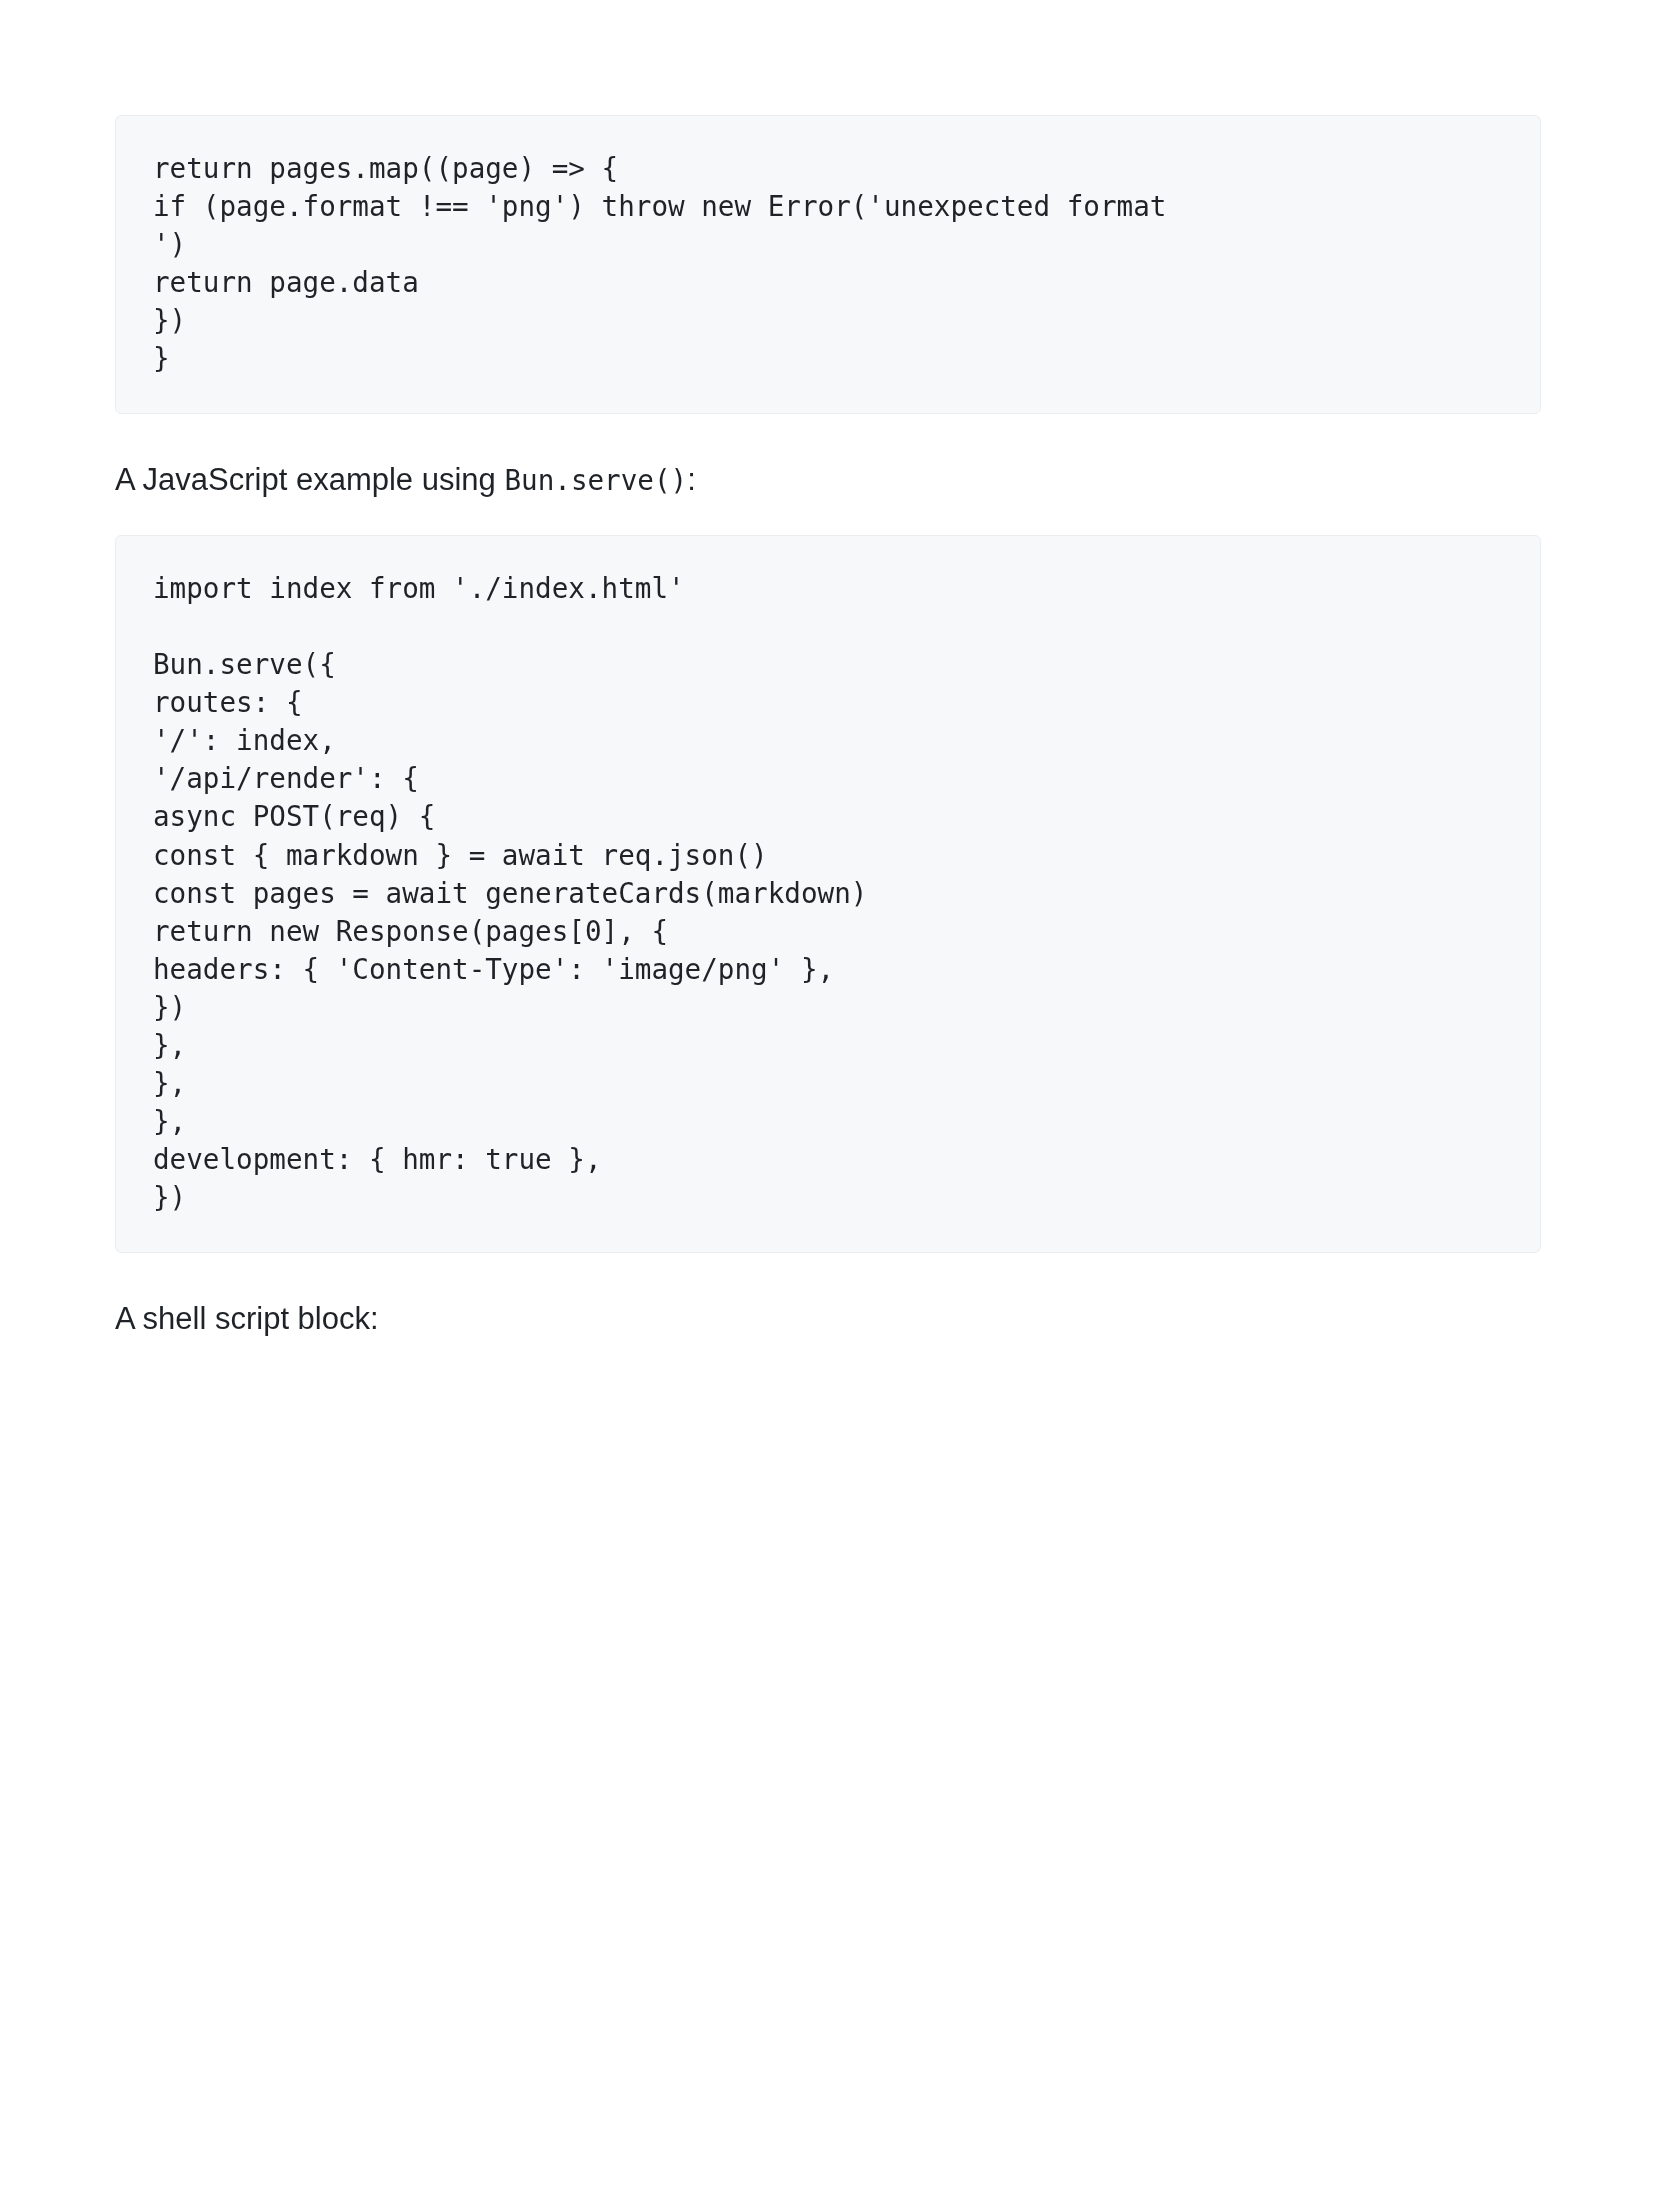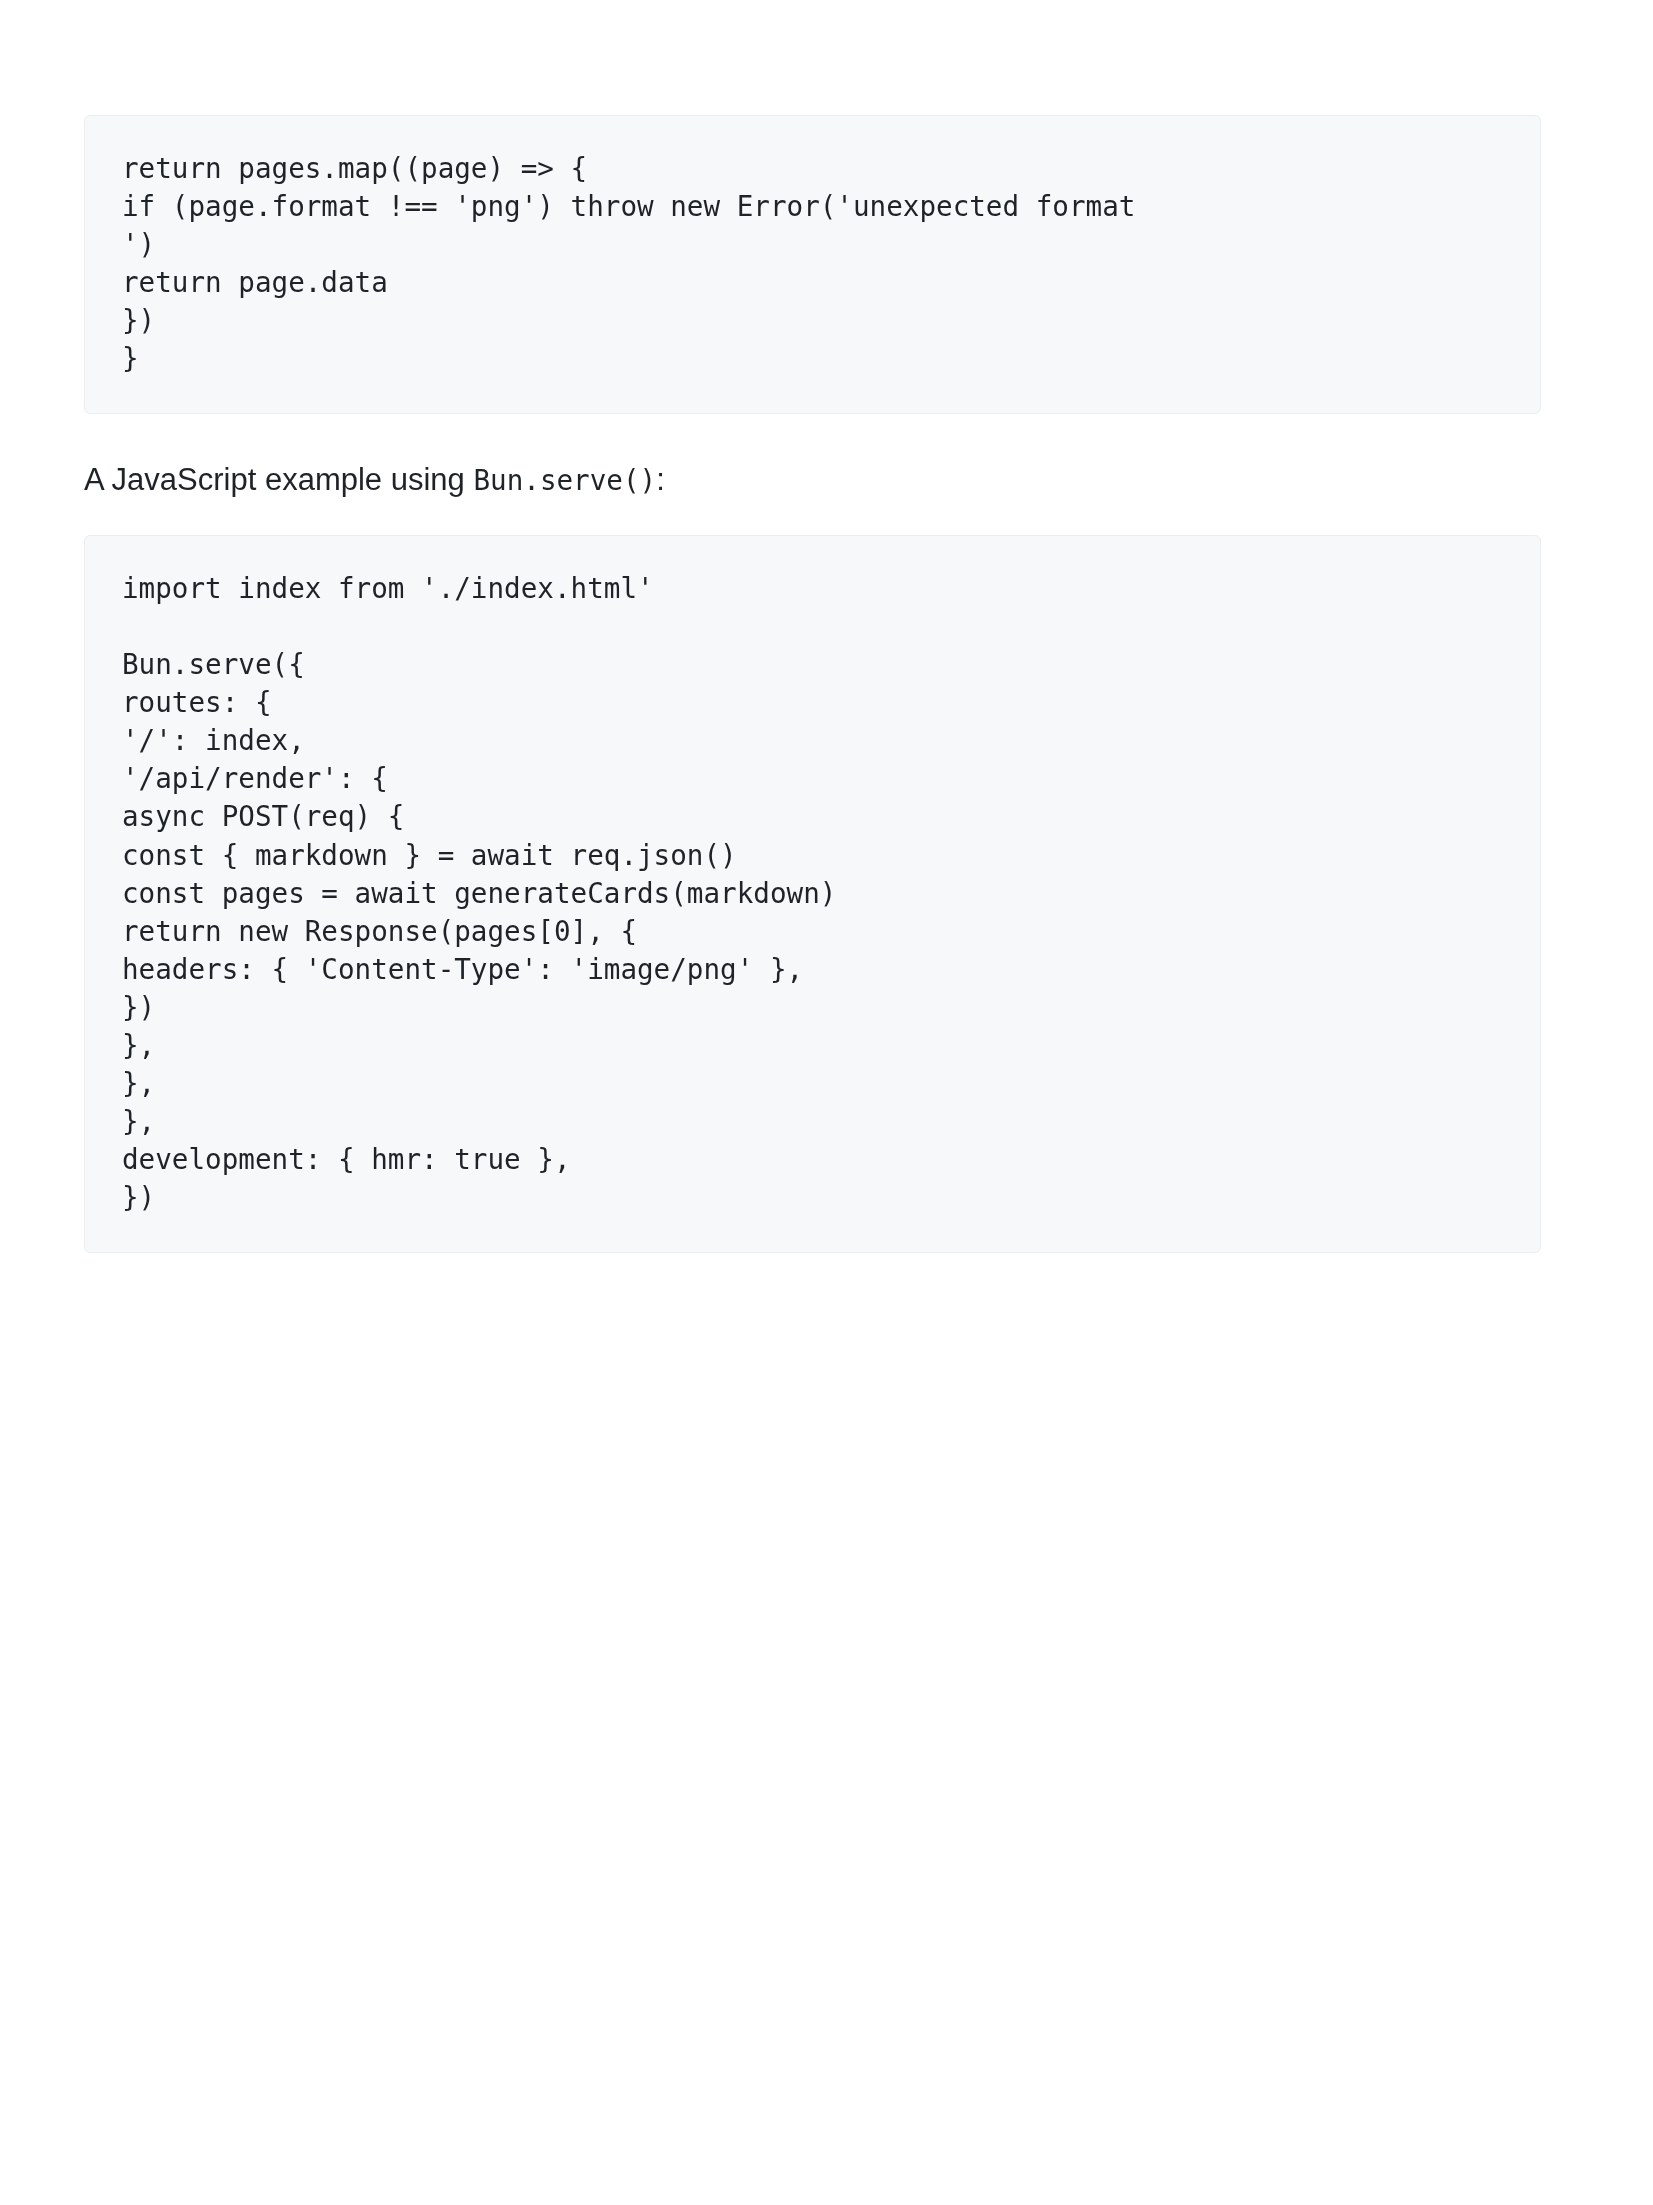--- a/index.html
+++ b/index.html
@@ -11,21 +11,21 @@
     width: 1654px;
     min-height: 2205px;
     font-family: "Liberation Sans", sans-serif;
     color: #1f2328;
     -webkit-font-smoothing: antialiased;
   }
   .page {
     width: 1654px;
     min-height: 2205px;
     box-sizing: border-box;
-    padding: 115px 113px 46px 84px;
+    padding: 115px 113px 46px 115px;
     background: #ffffff;
   }
   .codeblock {
     background: #f7f8fa;
     border: 0.8px solid #ebedf0;
     border-radius: 6.1px;
     box-sizing: border-box;
     padding: 34px 37px 35px 37px;
     margin: 0 0 26px 0;
     overflow: hidden;
@@ -88,17 +88,18 @@
 return new Response(pages[0], {
 headers: { 'Content-Type': 'image/png' },
 })
 },
 },
 },
 development: { hmr: true },
 })</pre>
   </div>
 
+  <p class="para">A shell script block:</p>
 
 
   <div class="spacer-bottom"></div>
 </div>
 
 
 </body></html>

